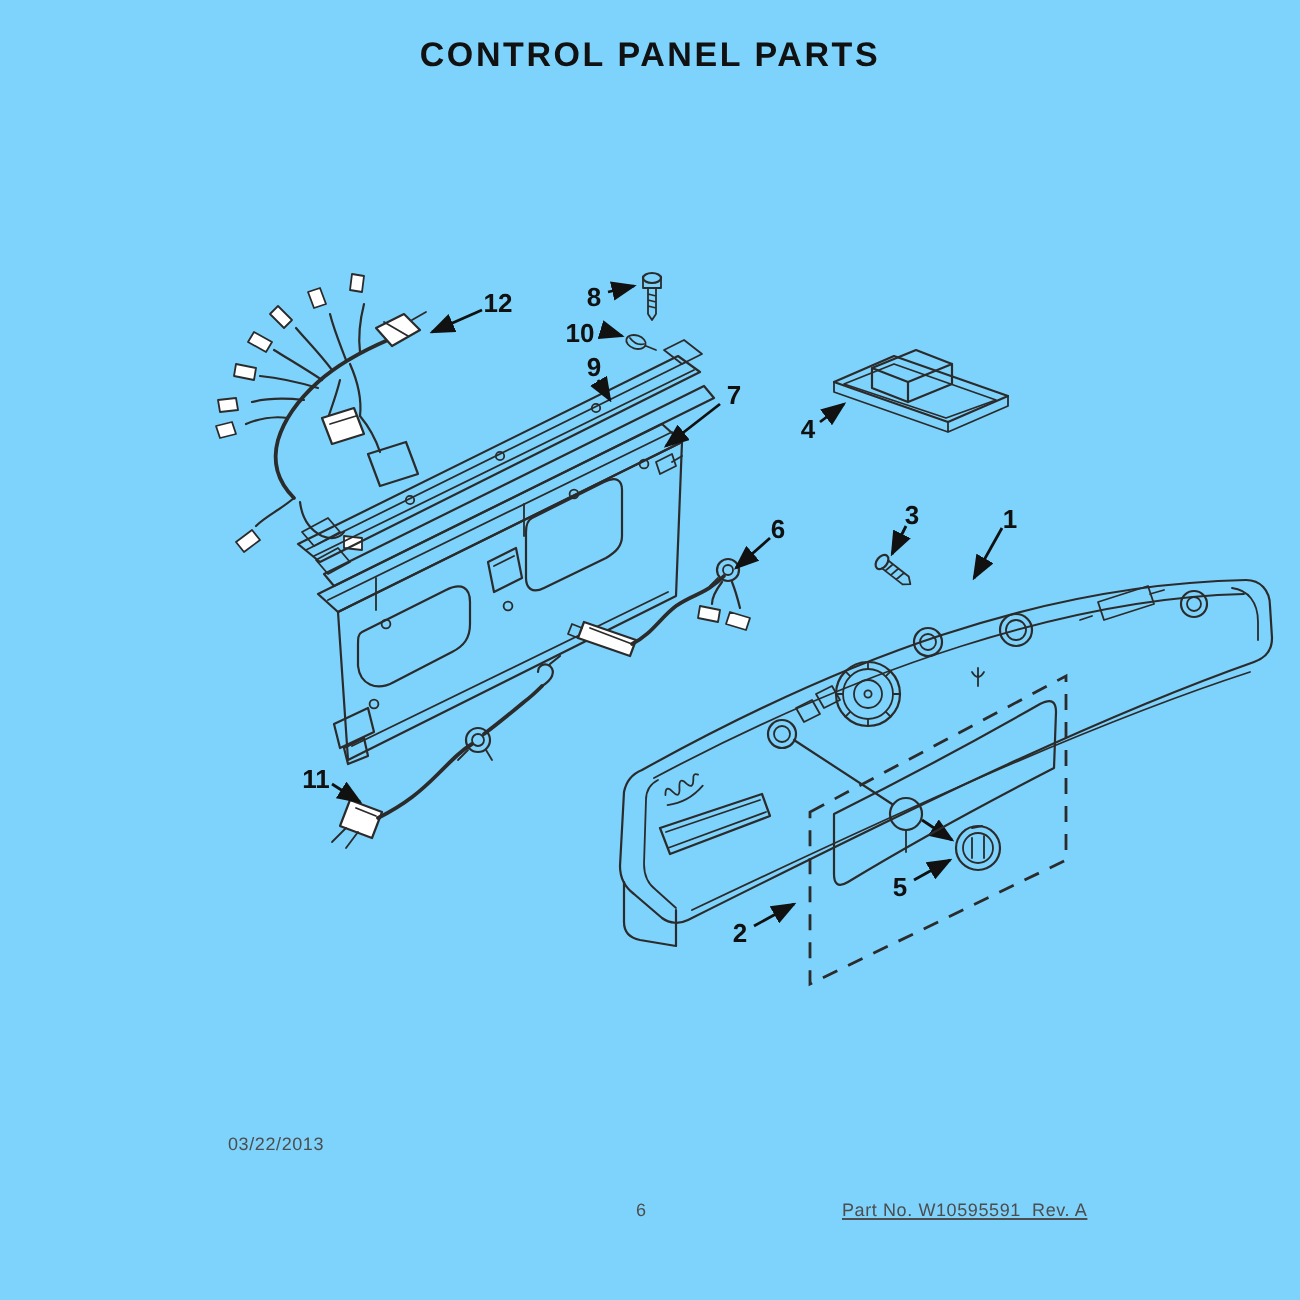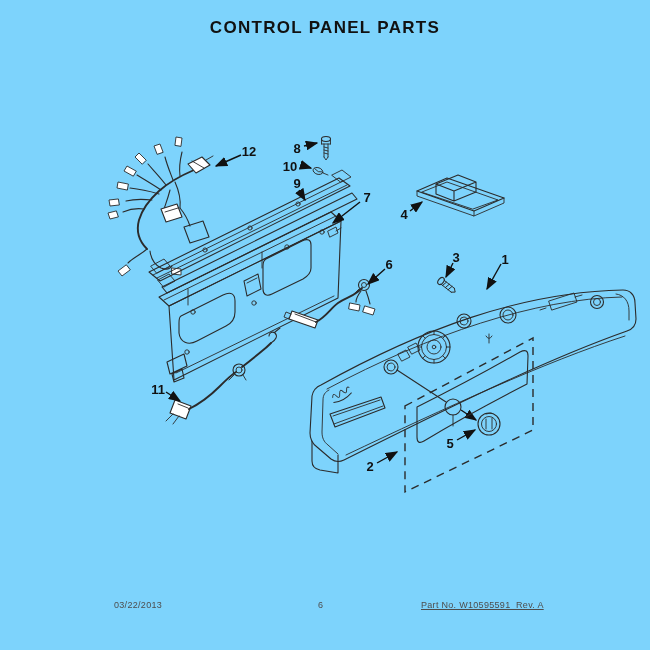--- a/index.html
+++ b/index.html
@@ -2,21 +2,21 @@
 <html><head>
 <meta charset="utf-8">
 <style>
   html,body{margin:0;padding:0;background:#fff;}
   .page{position:relative;width:650px;height:650px;background:#7dd3fc;overflow:hidden;
         font-family:"Liberation Sans",sans-serif;}
   .title{position:absolute;top:18px;left:0;width:100%;text-align:center;
          font-size:17px;font-weight:bold;letter-spacing:1.3px;color:#111;}
   svg.diagram{position:absolute;left:0;top:0;}
   .footer-item{position:absolute;font-size:9px;color:#4d4d4d;letter-spacing:.3px;white-space:pre;}
-  #f-date{left:114px;top:600px;}
+  #f-date{left:114px;top:567px;}
   #f-page{left:318px;top:600px;}
   #f-part{left:421px;top:600px;text-decoration:underline;}
   .callout-num{font-family:"Liberation Sans",sans-serif;font-size:13px;font-weight:bold;fill:#111;}
   .callout-arrow{stroke:#111;stroke-width:1.4;marker-end:url(#ah);}
   .ln{fill:none;stroke:#2b2b2b;stroke-width:1.1;stroke-linecap:round;stroke-linejoin:round;}
   .thin{stroke-width:.9;}
   .wire{stroke-width:1.9;}
   .wfill{fill:#ffffff;}
 </style>
 </head>

